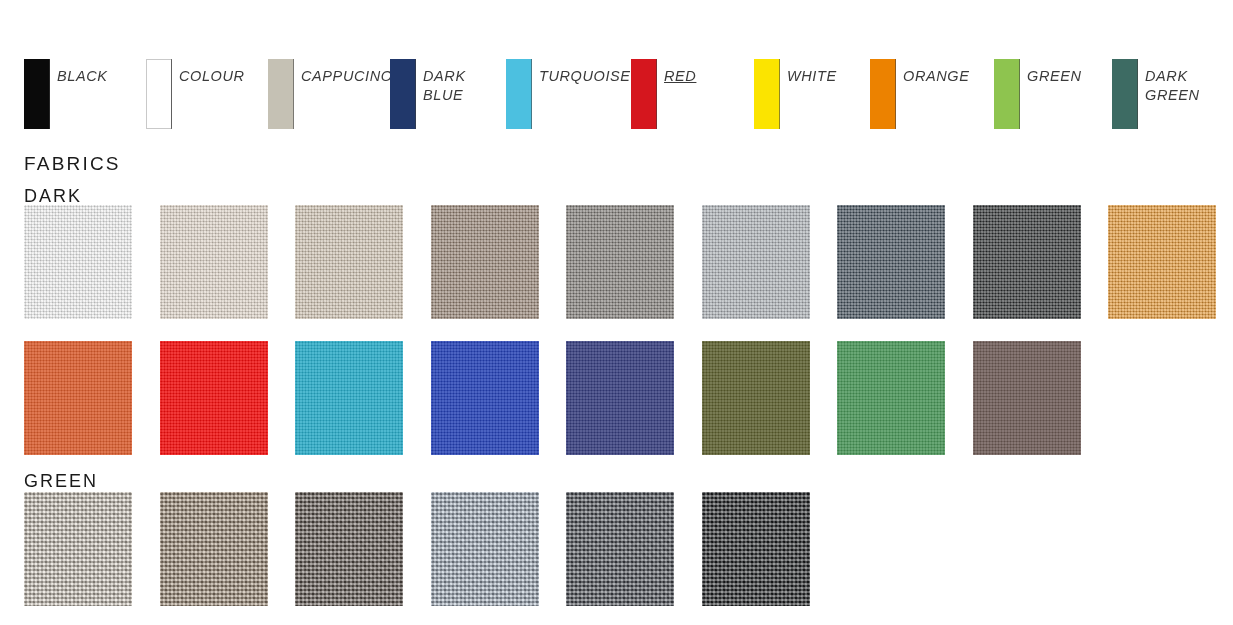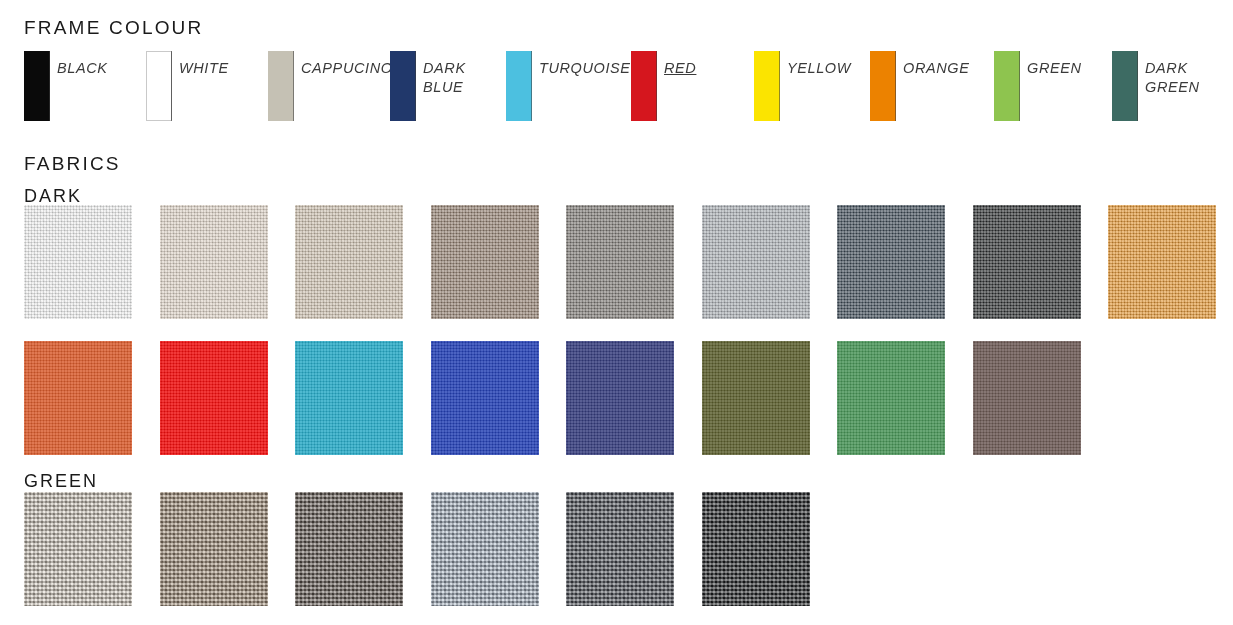--- a/index.html
+++ b/index.html
@@ -23,21 +23,21 @@
     -webkit-font-smoothing:antialiased;
   }
   .heading.sub{font-size:18px;letter-spacing:2.0px;}
 
   #frame-title{position:absolute;left:24px;top:17px;}
   #fabrics-title{position:absolute;left:24px;top:153px;}
   #soft-title{position:absolute;left:24px;top:186px;}
   #marine-title{position:absolute;left:24px;top:471px;}
 
   
-  #frame-row{position:absolute;left:0;top:4px;width:1233px;height:140px;}
+  #frame-row{position:absolute;left:0;top:12px;width:1233px;height:140px;}
   .frame-item{position:absolute;top:47px;height:70px;}
   .frame-chip{
     position:absolute;left:0;top:0;
     width:26px;height:70px;
     box-sizing:border-box;
   }
   .frame-chip.outlined{
     border:1px solid #c9c9c9;
     border-right:1px solid #8d8d8d;
   }
@@ -96,32 +96,31 @@
       repeating-linear-gradient(0deg, rgba(255,255,255,.10) 0 1px, rgba(0,0,0,.06) 1px 2px),
       repeating-linear-gradient(90deg, rgba(255,255,255,.09) 0 1px, rgba(0,0,0,.07) 1px 2px);
     background-size:3px 3px, 3px 3px;
   }
 </style>
 </head>
 <body>
 
 <div class="page">
 
-  <div class="heading" id="frame-title">FRAME COLOUR</div>
 
   <div id="frame-row">
       <div class="frame-item" style="left: 24px;">
         <div class="frame-chip" style="background: rgb(10, 10, 10);"></div>
         <div class="frame-spine" style="left: 25px;"></div>
         <div class="frame-label" style="left: 33px;">BLACK</div>
       </div>
       <div class="frame-item" style="left: 146px;">
         <div class="frame-chip outlined" style="background: rgb(255, 255, 255);"></div>
         <div class="frame-spine" style="left: 25px;"></div>
-        <div class="frame-label" style="left: 33px;">WHITE</div>
+        <div class="frame-label" style="left: 33px;">COLOUR</div>
       </div>
       <div class="frame-item" style="left: 268px;">
         <div class="frame-chip" style="background: rgb(197, 193, 180);"></div>
         <div class="frame-spine" style="left: 25px;"></div>
         <div class="frame-label" style="left: 33px;">CAPPUCINO</div>
       </div>
       <div class="frame-item" style="left: 390px;">
         <div class="frame-chip" style="background: rgb(33, 56, 107);"></div>
         <div class="frame-spine" style="left: 25px;"></div>
         <div class="frame-label" style="left: 33px;">DARK BLUE</div>
@@ -132,21 +131,21 @@
         <div class="frame-label" style="left: 33px;">TURQUOISE</div>
       </div>
       <div class="frame-item" style="left: 631px;">
         <div class="frame-chip" style="background: rgb(213, 22, 30);"></div>
         <div class="frame-spine" style="left: 25px;"></div>
         <div class="frame-label" style="left: 33px; text-decoration: underline;">RED</div>
       </div>
       <div class="frame-item" style="left: 754px;">
         <div class="frame-chip" style="background: rgb(251, 228, 0);"></div>
         <div class="frame-spine" style="left: 25px;"></div>
-        <div class="frame-label" style="left: 33px;">YELLOW</div>
+        <div class="frame-label" style="left: 33px;">WHITE</div>
       </div>
       <div class="frame-item" style="left: 870px;">
         <div class="frame-chip" style="background: rgb(236, 130, 0);"></div>
         <div class="frame-spine" style="left: 25px;"></div>
         <div class="frame-label" style="left: 33px;">ORANGE</div>
       </div>
       <div class="frame-item" style="left: 994px;">
         <div class="frame-chip" style="background: rgb(142, 196, 79);"></div>
         <div class="frame-spine" style="left: 25px;"></div>
         <div class="frame-label" style="left: 33px;">GREEN</div>

